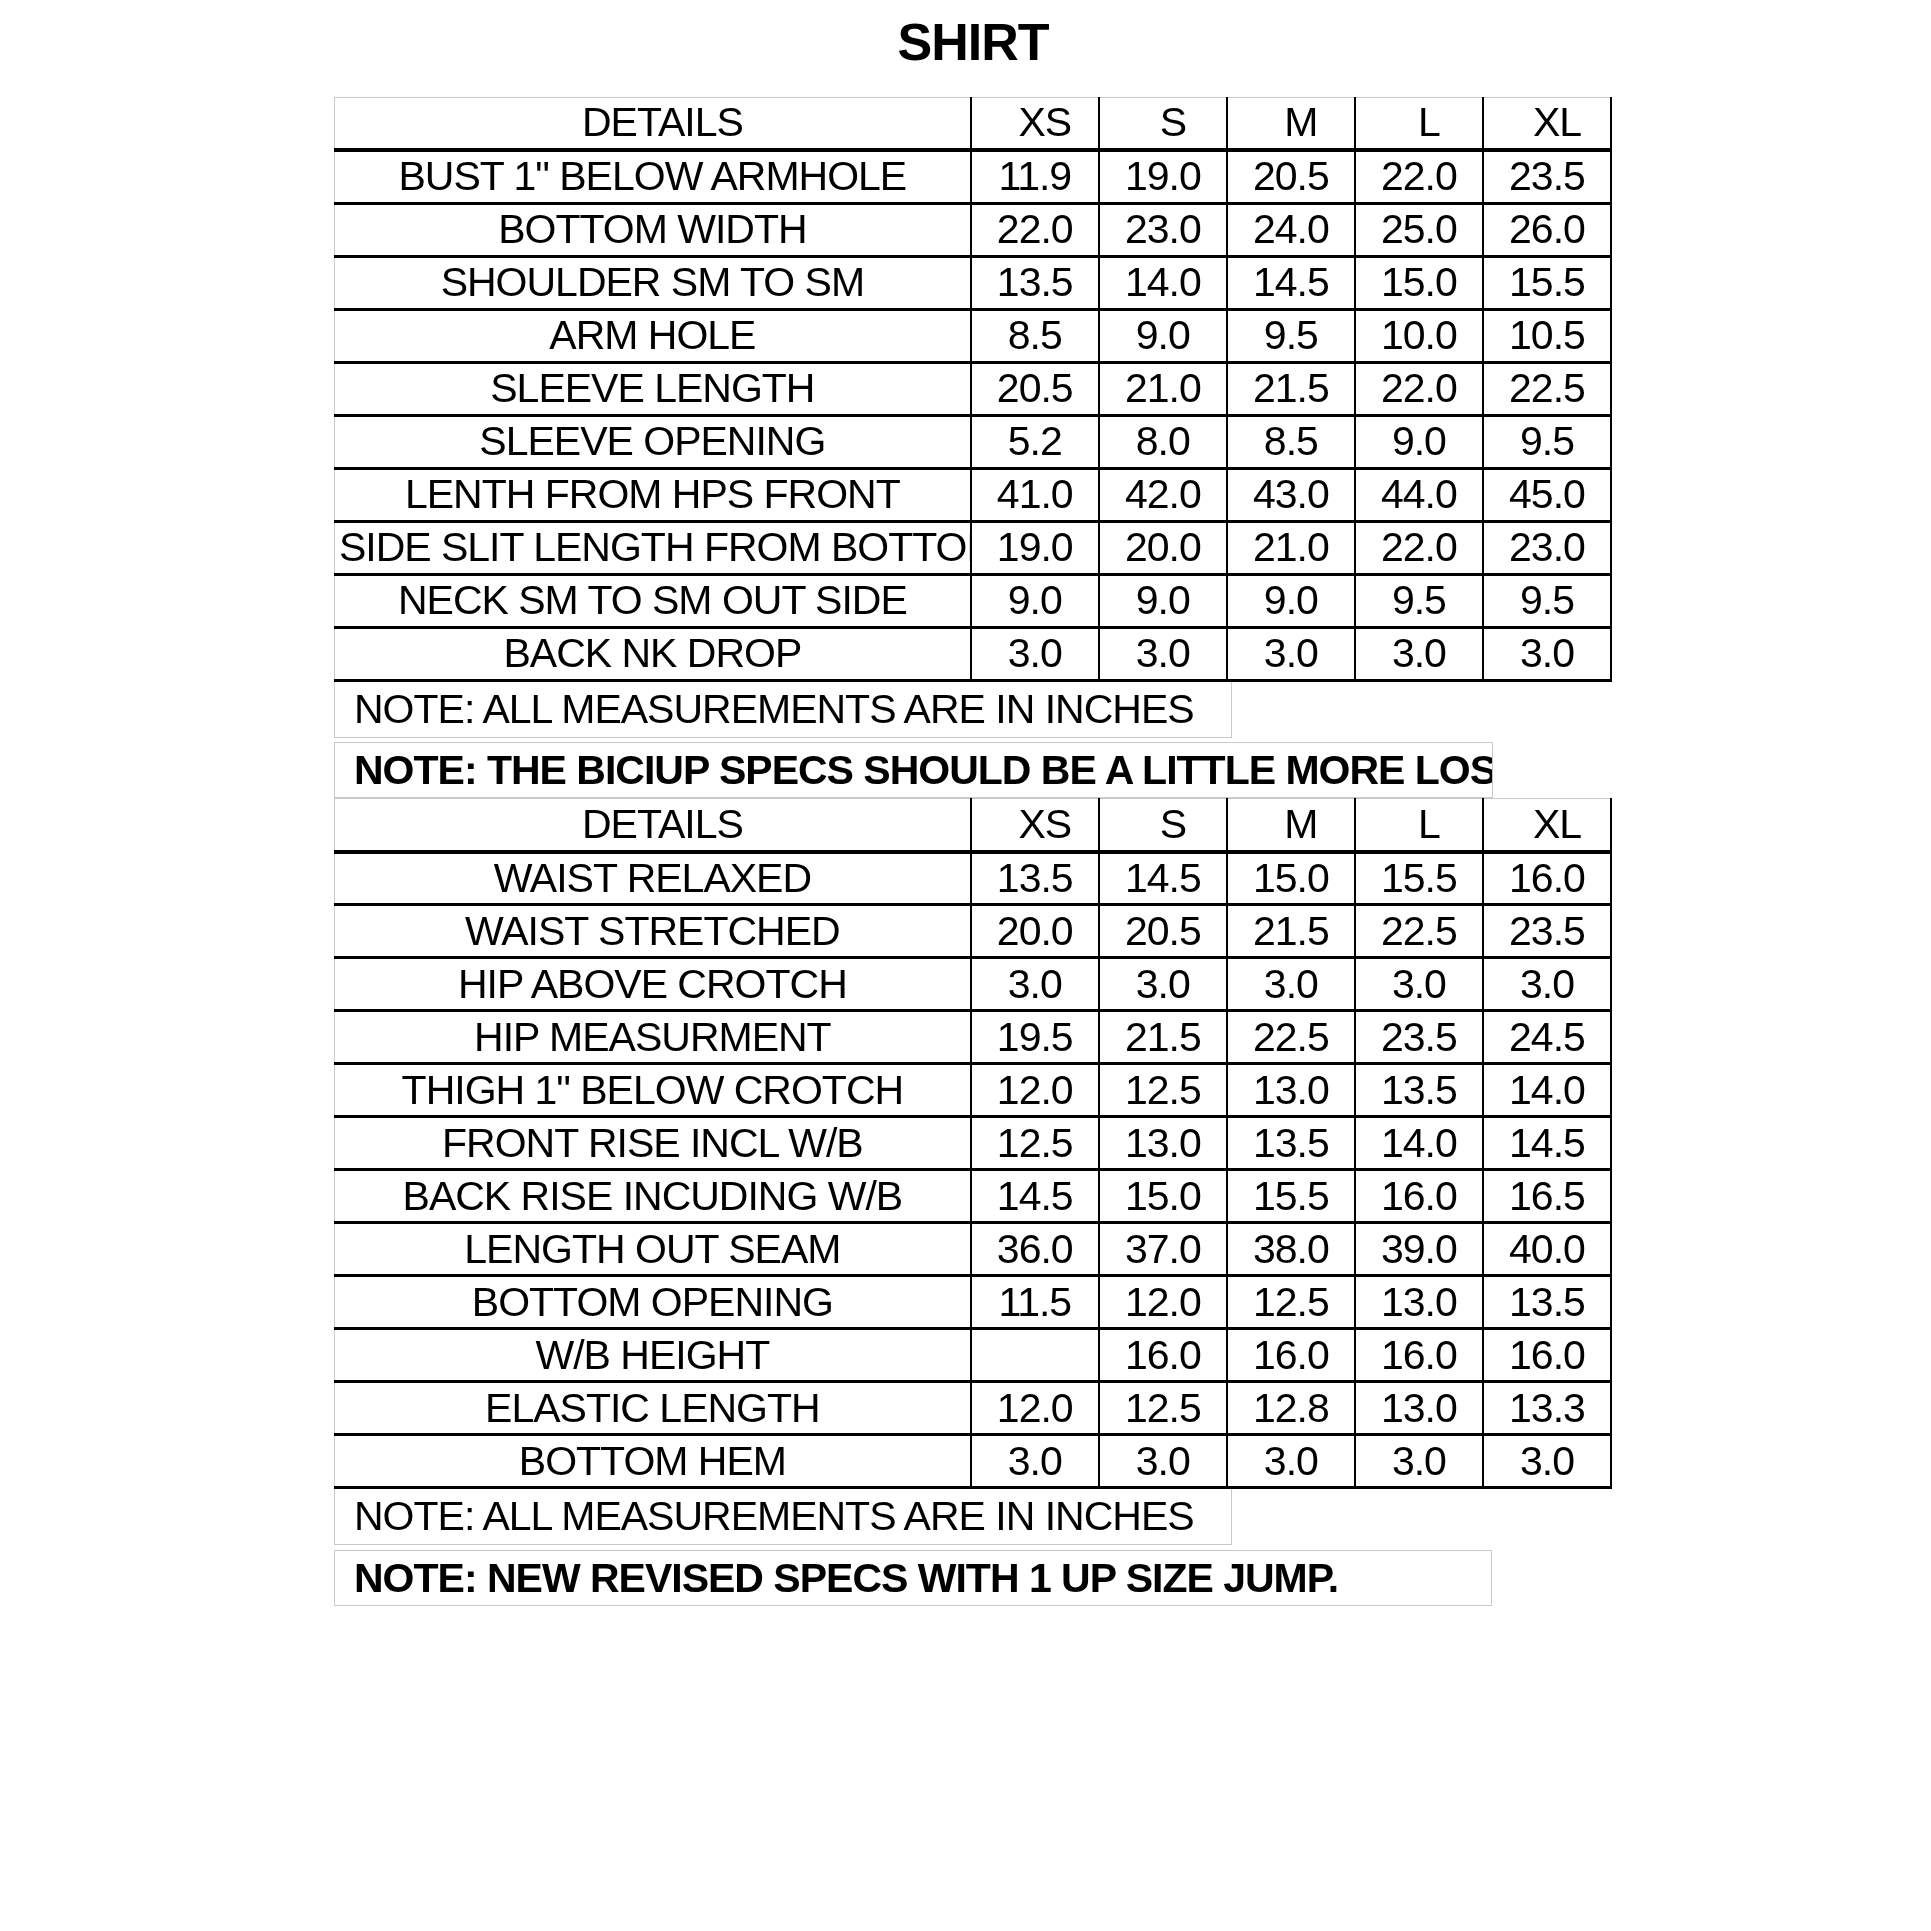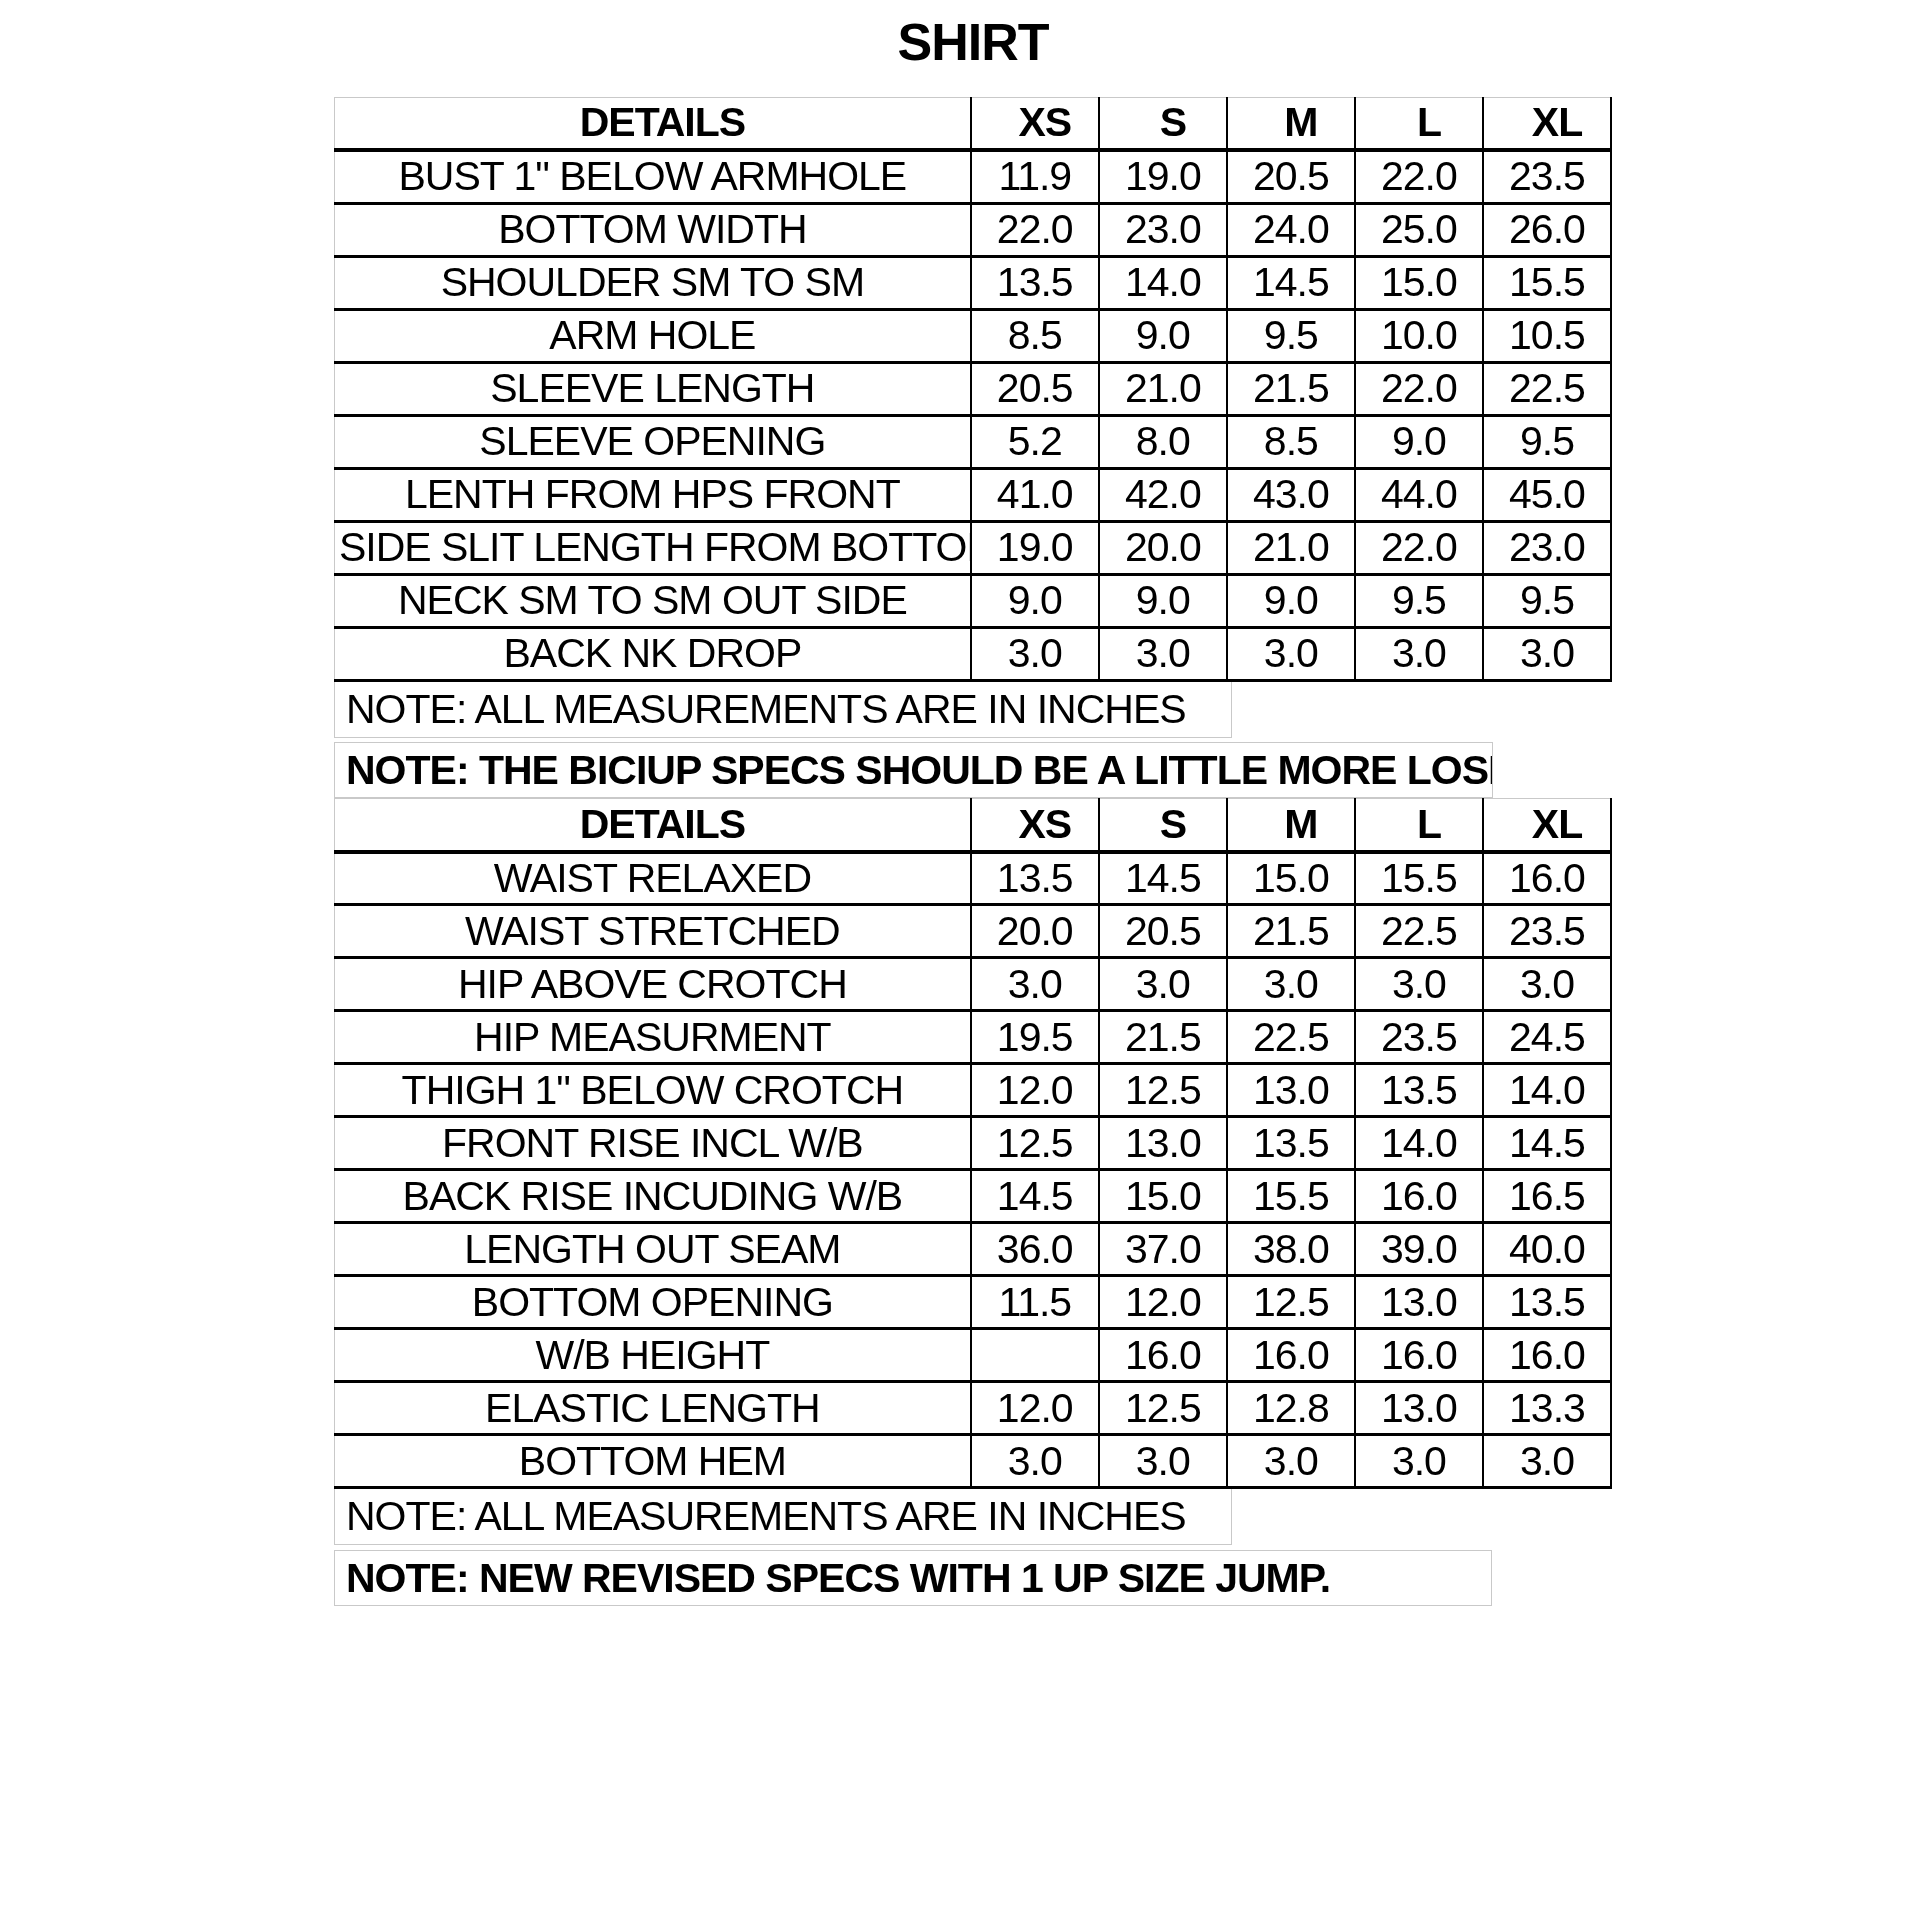--- a/index.html
+++ b/index.html
@@ -21,27 +21,27 @@
     border-top:1.9px solid #c9c9c9;border-left:1.9px solid #c9c9c9;
   }
   table.spec col.c-details{width:636px;}
   table.spec col.c-size{width:128px;}
   .spec th,.spec td{
     height:53px;padding:0 3.9px;box-sizing:border-box;
     text-align:center;vertical-align:middle;
     font-size:41px;letter-spacing:-1px;white-space:nowrap;overflow:hidden;
     border:2.9px solid #000;border-top-width:3.9px;border-bottom-width:3.9px;
   }
-  .spec thead th{font-weight:bold;border-top:none;border-bottom-width:4.8px;padding-left:24px;}
+  .spec thead th{font-weight:normal;border-top:none;border-bottom-width:4.8px;padding-left:24px;}
   .spec th:first-child,.spec td:first-child{border-left:none;}
   .note{
     box-sizing:border-box;height:56px;
     border:1.9px solid #c9c9c9;border-top:none;
     display:flex;align-items:center;
-    padding-left:11px;font-size:41px;letter-spacing:-1px;
+    padding-left:19px;font-size:41px;letter-spacing:-1px;
     white-space:nowrap;overflow:hidden;
   }
   .note.note2{font-weight:bold;margin-top:4.8px;border-top:1.9px solid #c9c9c9;}
   #shirt-section .note1{width:898px;}
   #shirt-section .note2{width:1159px;}
   #trouser-section .note1{width:898px;}
   #trouser-section .note2{width:1158px;}
 </style>
 </head>
 <body>

